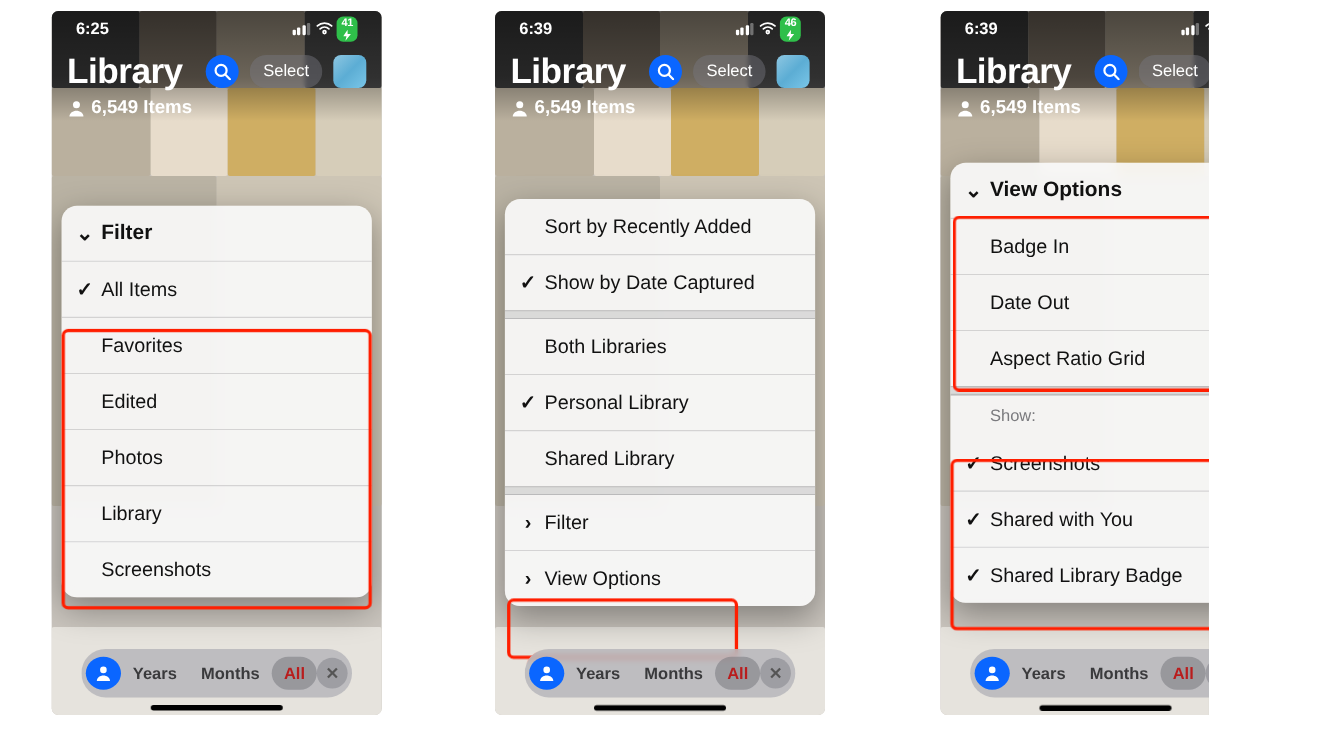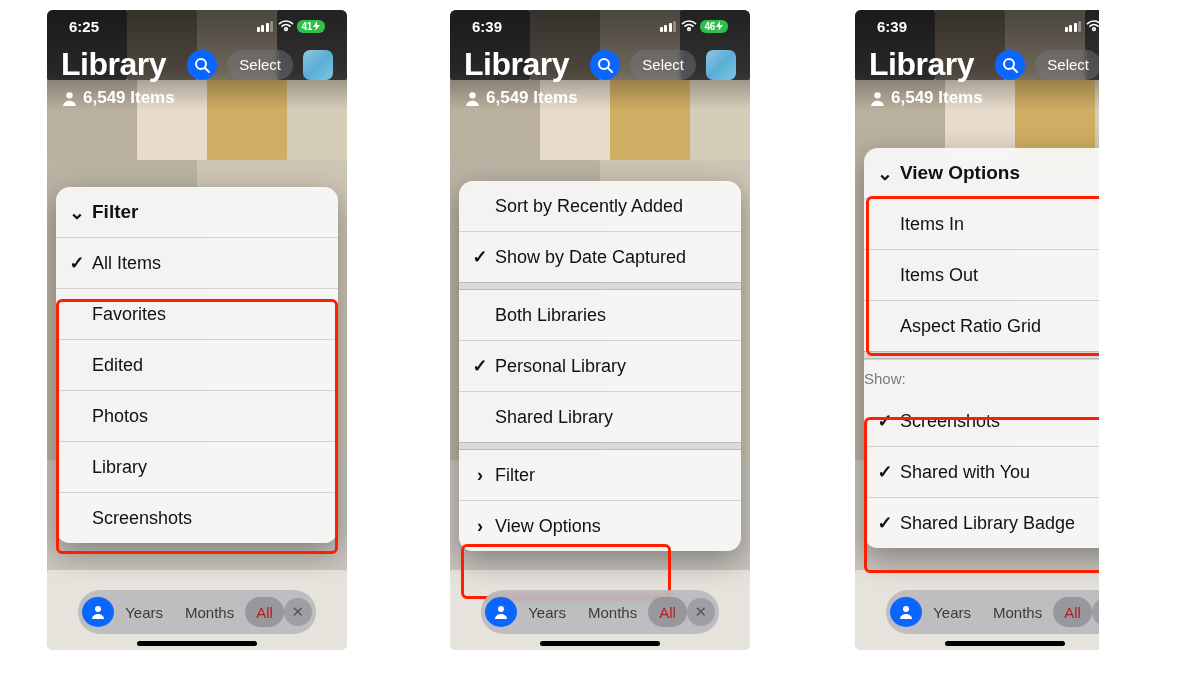--- a/index.html
+++ b/index.html
@@ -19,50 +19,50 @@
   .status{position:absolute;top:0;left:0;right:0;height:32px;display:flex;align-items:center;justify-content:space-between;padding:0 22px;color:#fff;font-size:15px;font-weight:600;}
   .status .right{display:flex;align-items:center;gap:3px;}
   .bars{display:inline-flex;align-items:flex-end;gap:1.5px;margin-right:2px;}
   .bars span{width:3px;background:#fff;border-radius:1px;}
   .bars span:nth-child(1){height:5px;}
   .bars span:nth-child(2){height:7px;}
   .bars span:nth-child(3){height:9px;}
   .bars span:nth-child(4){height:11px;opacity:.35;}
   .wifi{width:16px;height:12px;position:relative;}
   .wifi svg{display:block;}
-  .batt{display:inline-flex;align-items:center;background:#2fbf4a;border-radius:6px;padding:1px 4px;font-size:10px;font-weight:700;color:#fff;letter-spacing:-0.3px;}
+  .batt{display:inline-flex;align-items:center;background:#2fbf4a;border-radius:6px;padding:1px 4px;font-size:10px;font-weight:700;color:#fff;letter-spacing:-0.3px;flex-direction:column;}
 
   
   .hdr{position:absolute;top:36px;left:0;right:0;padding:0 14px;display:flex;align-items:center;}
   .title{font-size:32px;font-weight:800;color:#fff;letter-spacing:-0.5px;flex:1;}
   .circ{width:30px;height:30px;border-radius:50%;display:flex;align-items:center;justify-content:center;}
   .circ.blue{background:#0a66ff;}
   .circ svg{stroke:#fff;}
   .selpill{background:rgba(120,120,128,0.45);backdrop-filter:blur(2px);border-radius:15px;height:30px;display:flex;align-items:center;padding:0 12px;margin-left:10px;color:#fff;font-size:15px;font-weight:500;}
   .avatarsq{width:30px;height:30px;border-radius:7px;margin-left:10px;background:linear-gradient(135deg,#8ec7e2,#5cadd4 50%,#7ac6e8);}
   .sub{position:absolute;top:78px;left:14px;display:flex;align-items:center;color:#fff;font-size:17px;font-weight:600;gap:5px;justify-content:space-between;}
   .sub svg{width:17px;height:17px;fill:#fff;}
 
   
   .menu{position:absolute;left:9px;right:9px;border-radius:14px;background:rgba(248,248,248,0.92);
         backdrop-filter:blur(6px);box-shadow:0 10px 30px rgba(0,0,0,0.35);overflow:hidden;}
   .row{height:50px;display:flex;align-items:center;font-size:18px;color:#111;padding-left:36px;position:relative;}
   .row + .row{border-top:1px solid rgba(60,60,67,0.18);}
   .row.hdrrow{font-weight:700;font-size:19px;}
   .row .pre{position:absolute;left:12px;width:18px;display:flex;justify-content:center;font-weight:700;}
   .section-gap{height:6px;background:rgba(200,200,200,0.6);border-top:1px solid rgba(60,60,67,0.2);border-bottom:1px solid rgba(60,60,67,0.2);}
-  .show-label{height:36px;display:flex;align-items:center;font-size:15px;color:#7a7a7e;border-top:1px solid rgba(60,60,67,0.18);}
+  .show-label{height:36px;display:flex;align-items:center;padding-left:36px;font-size:15px;color:#7a7a7e;border-top:1px solid rgba(60,60,67,0.18);}
 
   
   .hl{position:absolute;border:3px solid #ff1e00;border-radius:6px;pointer-events:none;}
 
   
   .bottom{position:absolute;left:0;right:0;bottom:16px;display:flex;justify-content:center;}
   .seg{background:rgba(180,180,185,0.82);backdrop-filter:blur(3px);border-radius:22px;height:38px;display:flex;align-items:center;padding:3px 4px;gap:0;}
-  .seg .item{height:30px;display:flex;align-items:center;padding:0 11px;font-size:15px;color:#3a3a3c;font-weight:400;}
+  .seg .item{height:30px;display:flex;align-items:center;padding:0 11px;font-size:15px;color:#3a3a3c;font-weight:700;}
   .seg .item.icon{width:32px;padding:0;justify-content:center;}
   .seg .item.blue{background:#0a66ff;border-radius:50%;color:#fff;}
   .seg .item.sel{background:rgba(120,120,128,0.55);border-radius:15px;color:#b91c1c;}
   .seg .item.close{background:rgba(120,120,128,0.45);border-radius:50%;width:28px;height:28px;padding:0;justify-content:center;color:#555;}
   .homebar{position:absolute;left:50%;transform:translateX(-50%);bottom:4px;width:120px;height:5px;background:#000;border-radius:3px;}
 </style>
 </head>
 <body>
 
 <div class="stage">
@@ -350,24 +350,24 @@
         </svg>
       <span>6,549 Items</span>
     </div>
 
     <div class="menu" style="top:138px;">
       <div class="row hdrrow">
           <span class="pre">⌄</span>
           <span>View Options</span>
         </div>
       <div class="row">
-          <span>Items In</span>
-        </div>
-      <div class="row">
-          <span>Items Out</span>
+          <span>Badge In</span>
+        </div>
+      <div class="row">
+          <span>Date Out</span>
         </div>
       <div class="row">
           <span>Aspect Ratio Grid</span>
         </div>
       <div class="section-gap"></div>
       <div class="show-label">
           <span>Show:</span>
         </div>
       <div class="row">
           <span class="pre">✓</span>

